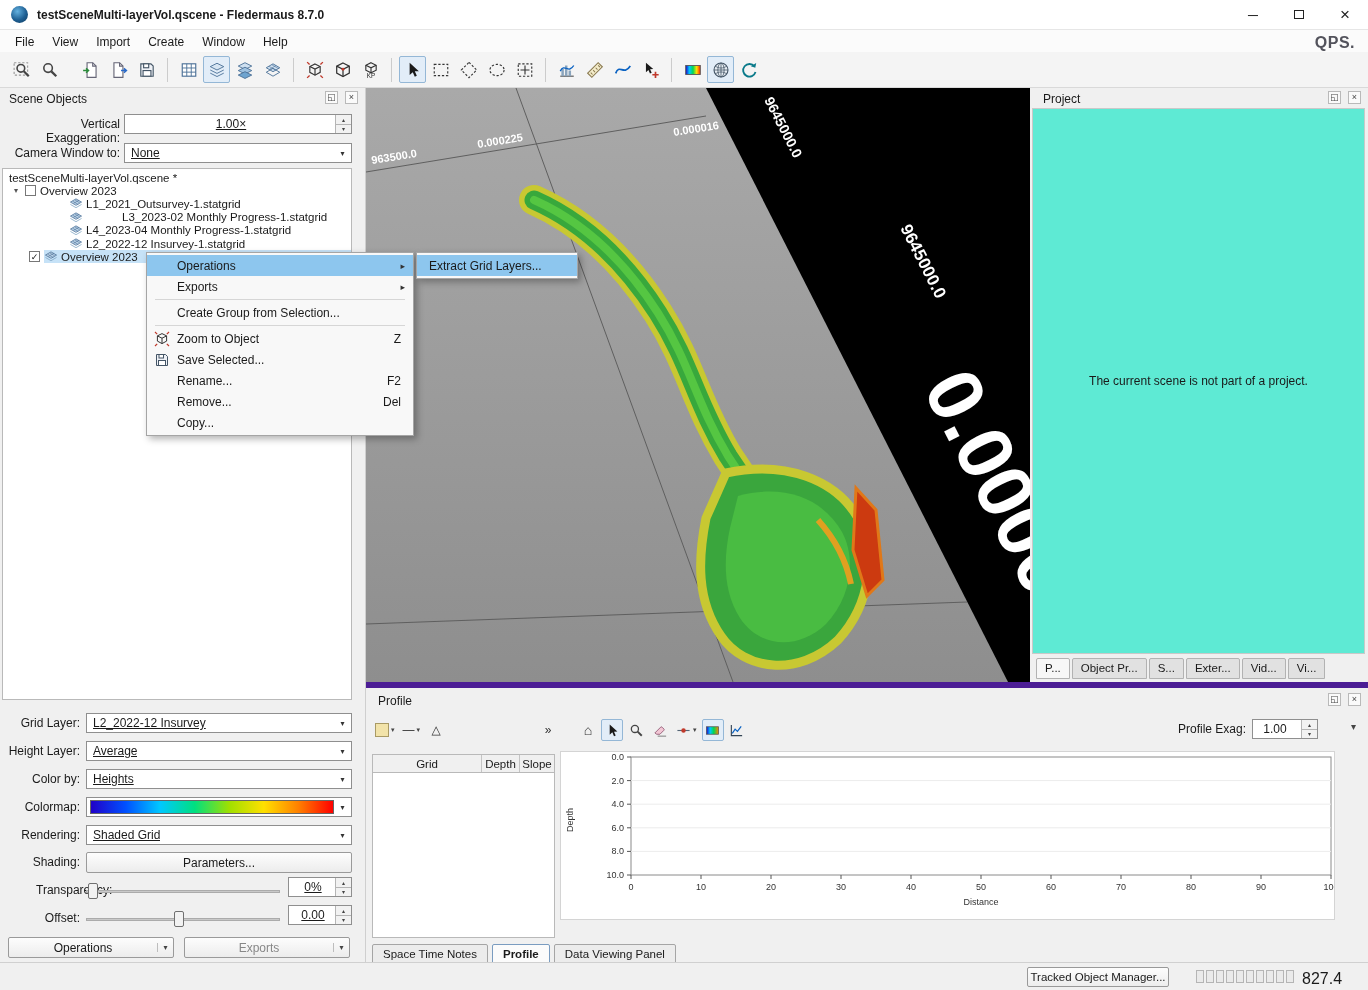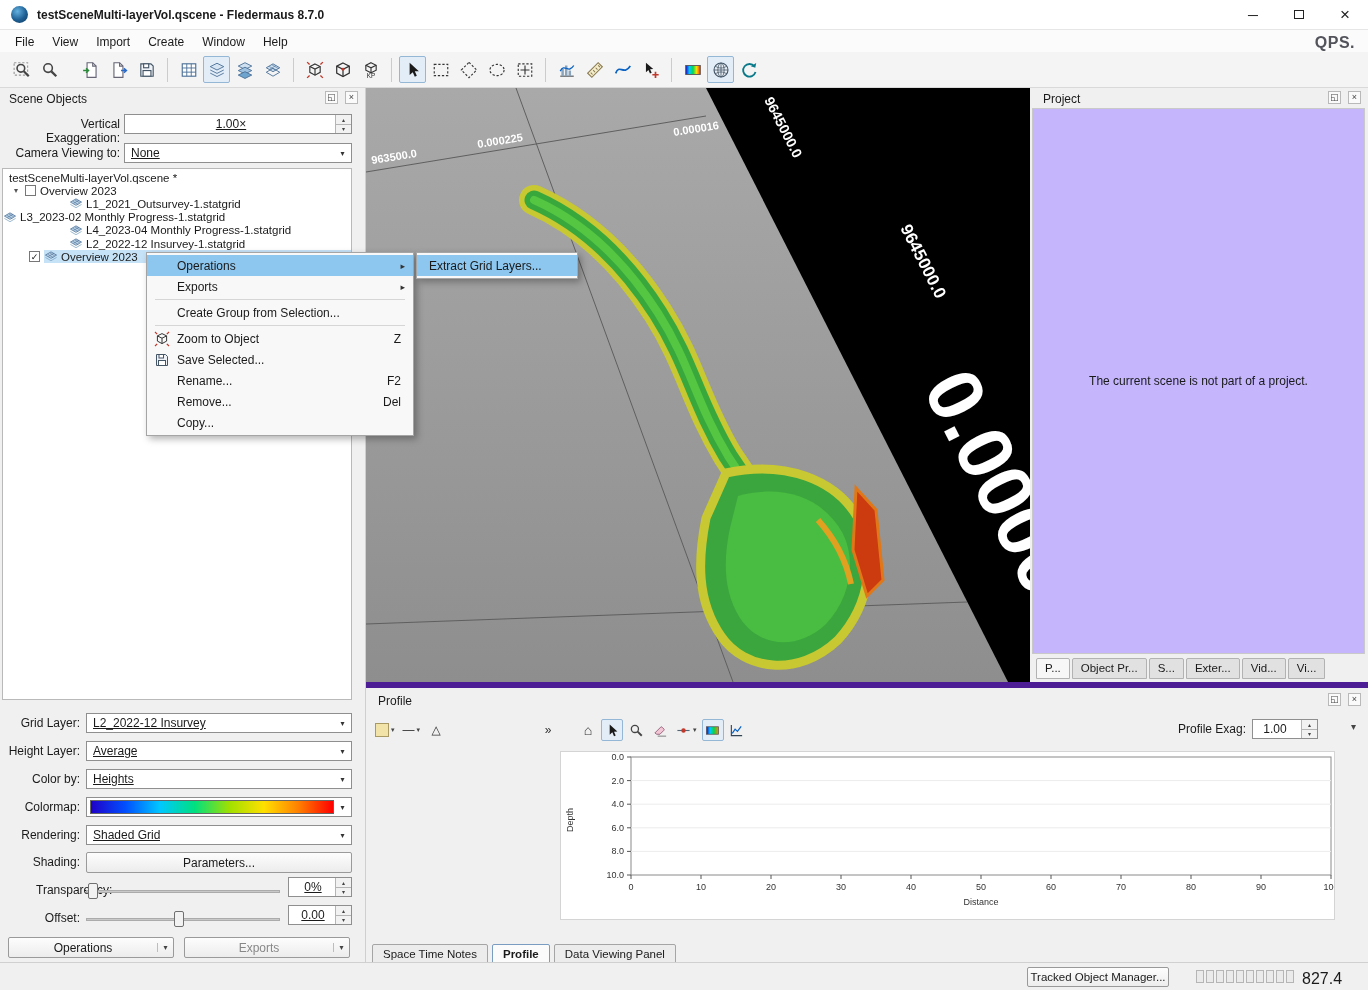--- a/index.html
+++ b/index.html
@@ -91,21 +91,21 @@
   .mic{position:absolute;left:7px;width:16px;height:16px;}
   .mic svg{width:16px;height:16px;}
   .ctx-sub{position:absolute;left:416px;top:252px;width:162px;background:#f8f8f8;
     border:1px solid #a5a5a5;box-shadow:3px 3px 7px rgba(0,0,0,.3);z-index:51;padding:2px 0;font-size:12px;}
 
   
   .viewport{position:absolute;left:366px;top:88px;width:664px;height:594px;background:#000;overflow:hidden;}
 
   
   .project-panel{position:absolute;left:1030px;top:88px;width:338px;height:594px;background:#f0f0f0;}
-  .project-body{position:absolute;left:2px;top:20px;right:3px;bottom:28px;background:#c4b5fd;
+  .project-body{position:absolute;left:2px;top:20px;right:3px;bottom:28px;background:#5eead4;
     border:1px solid #c9c9c9;display:flex;align-items:center;justify-content:center;}
   .project-msg{font-size:12px;color:#1a1a1a;}
   .project-tabs{position:absolute;left:6px;bottom:3px;height:21px;display:flex;gap:2px;}
   .ptab{padding:3px 8px;border:1px solid #b2b2b2;background:#e1e1e1;font-size:11.5px;
     border-radius:2px 2px 0 0;white-space:nowrap;}
   .ptab.active{background:#f7f7f7;}
 
   
   .profile-panel{position:absolute;left:366px;top:682px;width:1002px;height:280px;
     background:#f0f0f0;border-top:6px solid #4c1d95;}
@@ -355,21 +355,21 @@
 
     <div class="flbl" style="top:29px;">Vertical Exaggeration:</div>
     <div class="ctrl" style="left:124px;top:26px;width:228px;">
       <span class="cv right">1.00×</span>
       <span class="spin">
           <span>▴</span>
           <span>▾</span>
         </span>
     </div>
 
-    <div class="flbl" style="top:58px;">Camera Viewing to:</div>
+    <div class="flbl" style="top:58px;">Camera Window to:</div>
     <div class="ctrl" style="left:124px;top:55px;width:228px;">
       <span class="cv">None</span>
       <span class="carrow">▾</span>
     </div>
 
     <div class="tree">
       <div class="trow" style="padding-left:6px;">
           <span>testSceneMulti-layerVol.qscene *</span>
         </div>
       <div class="trow" style="padding-left:8px;">
@@ -378,21 +378,21 @@
         <span>Overview 2023</span>
       </div>
       <div class="trow" style="padding-left:66px;">
         <svg class="tico" viewBox="0 0 14 14">
             <path d="M1 5.5L7 2l6 3.5L7 9z" fill="#bcd4e8" stroke="#4a6f96" stroke-width=".8"></path>
             <path d="M3.5 4.6l6 3.5M5.9 3.2l5.1 3.1M4.3 6.9l6-3.5" stroke="#4a6f96" stroke-width=".6"></path>
             <path d="M1 8l6 3.5L13 8" fill="none" stroke="#7aa0c0" stroke-width=".8"></path>
           </svg>
         <span>L1_2021_Outsurvey-1.statgrid</span>
       </div>
-      <div class="trow" style="">
+      <div class="trow" style="padding-left:66px;gap:36px;">
         <svg class="tico" viewBox="0 0 14 14">
             <path d="M1 5.5L7 2l6 3.5L7 9z" fill="#bcd4e8" stroke="#4a6f96" stroke-width=".8"></path>
             <path d="M3.5 4.6l6 3.5M5.9 3.2l5.1 3.1M4.3 6.9l6-3.5" stroke="#4a6f96" stroke-width=".6"></path>
             <path d="M1 8l6 3.5L13 8" fill="none" stroke="#7aa0c0" stroke-width=".8"></path>
           </svg>
         <span>L3_2023-02 Monthly Progress-1.statgrid</span>
       </div>
       <div class="trow" style="padding-left:66px;">
         <svg class="tico" viewBox="0 0 14 14">
             <path d="M1 5.5L7 2l6 3.5L7 9z" fill="#bcd4e8" stroke="#4a6f96" stroke-width=".8"></path>
@@ -624,20 +624,27 @@
       <span class="exag-spin">
         <span class="cv right" style="margin-left:auto;padding-right:4px;">1.00</span>
         <span class="spin">
             <span>▴</span>
             <span>▾</span>
           </span>
       </span>
     </div>
     <span class="collapse-btn">▾</span>
 
+    <div class="ptable">
+      <div class="pthead">
+        <span class="pth" style="flex:1;">Grid</span>
+        <span class="pth" style="width:38px;">Depth</span>
+        <span class="pth" style="width:34px;">Slope</span>
+      </div>
+    </div>
 
     <div class="pchart">
       <svg width="773" height="167" viewBox="0 0 773 167" font-family="Liberation Sans, sans-serif">
         <rect x="70" y="5" width="700" height="118" fill="#ffffff" stroke="#8a8a8a"></rect>
         <g stroke="#ececec">
           <path d="M70 28.6H770M70 52.2H770M70 75.8H770M70 99.4H770"></path>
         </g>
         <g stroke="#555">
           <path d="M66 5h4M66 28.6h4M66 52.2h4M66 75.8h4M66 99.4h4M66 123h4"></path>
           <path d="M70 123v4M140 123v4M210 123v4M280 123v4M350 123v4M420 123v4M490 123v4M560 123v4M630 123v4M700 123v4M770 123v4"></path>

